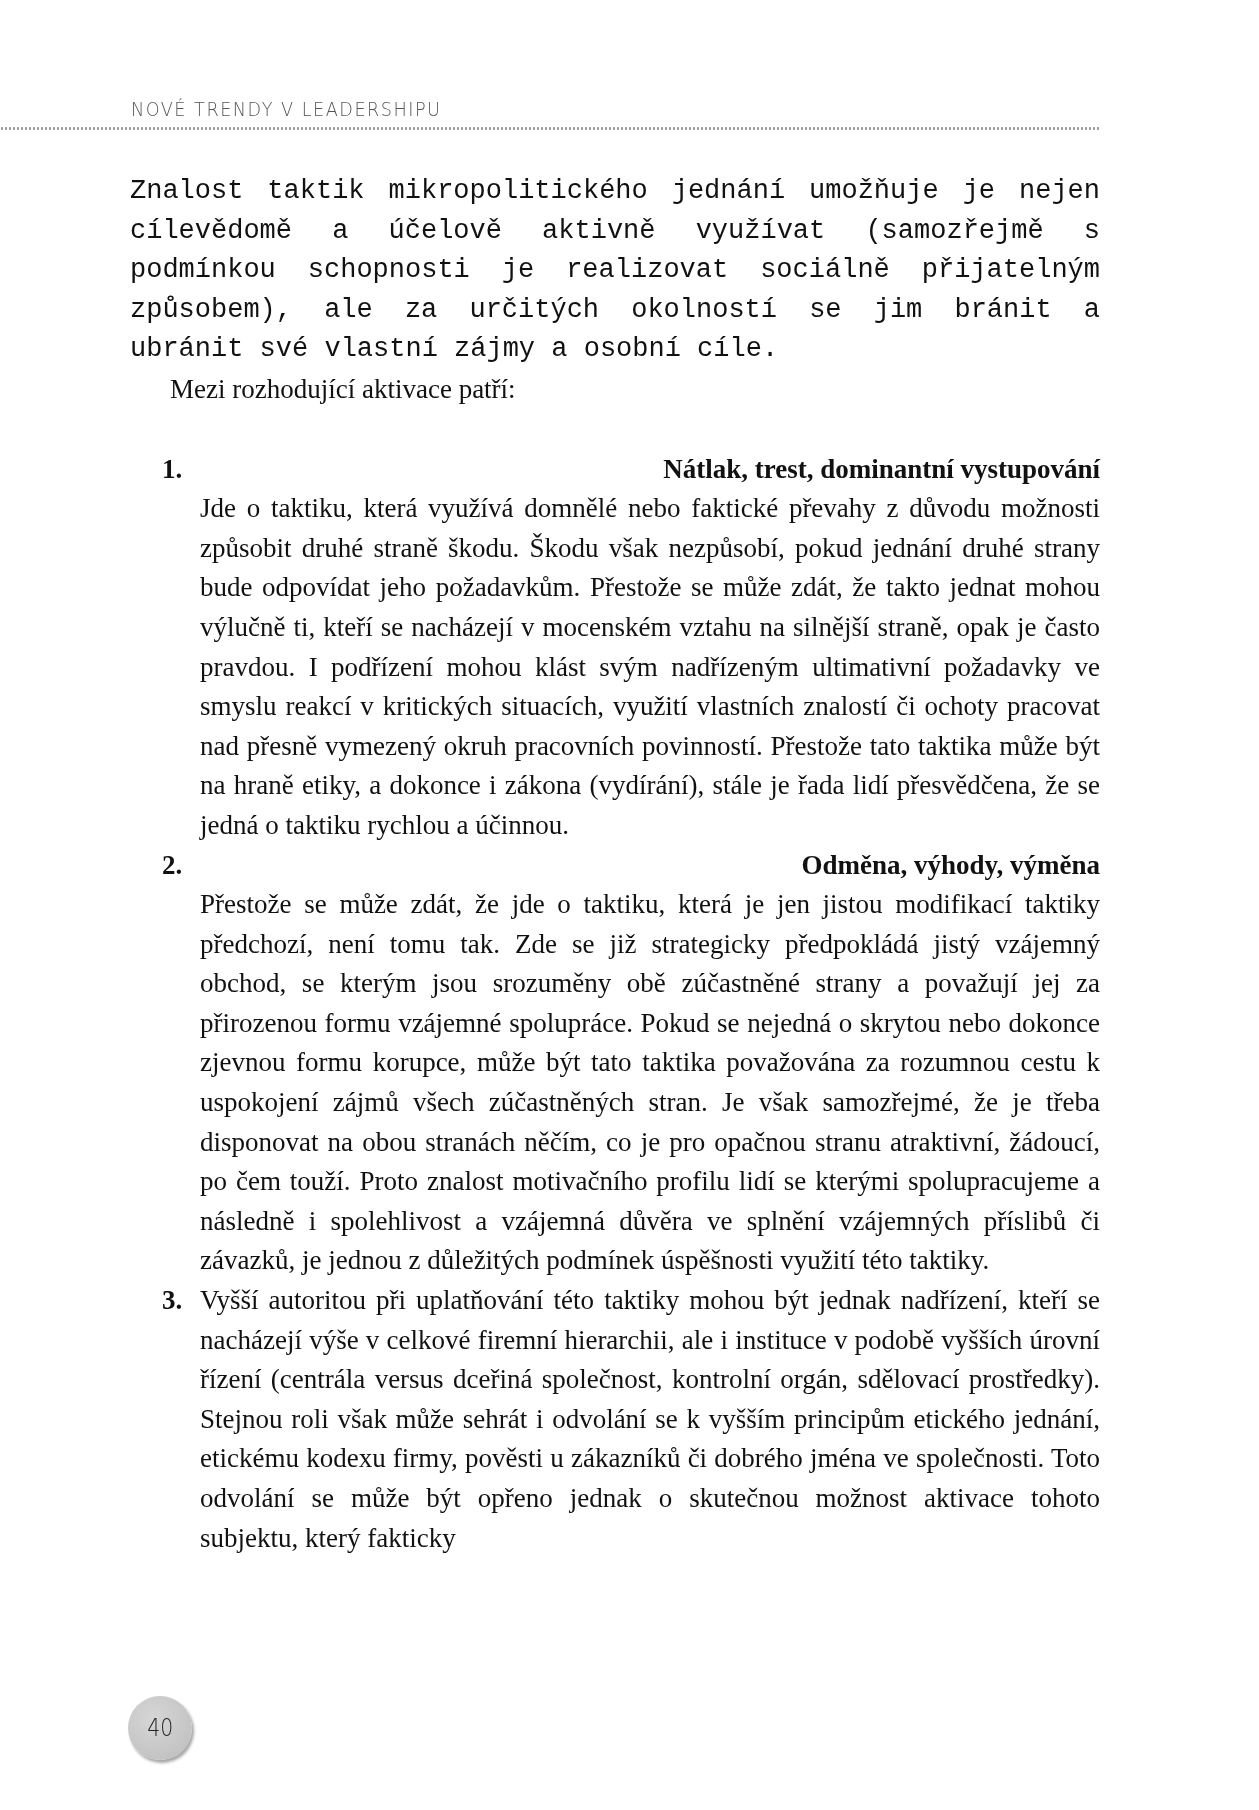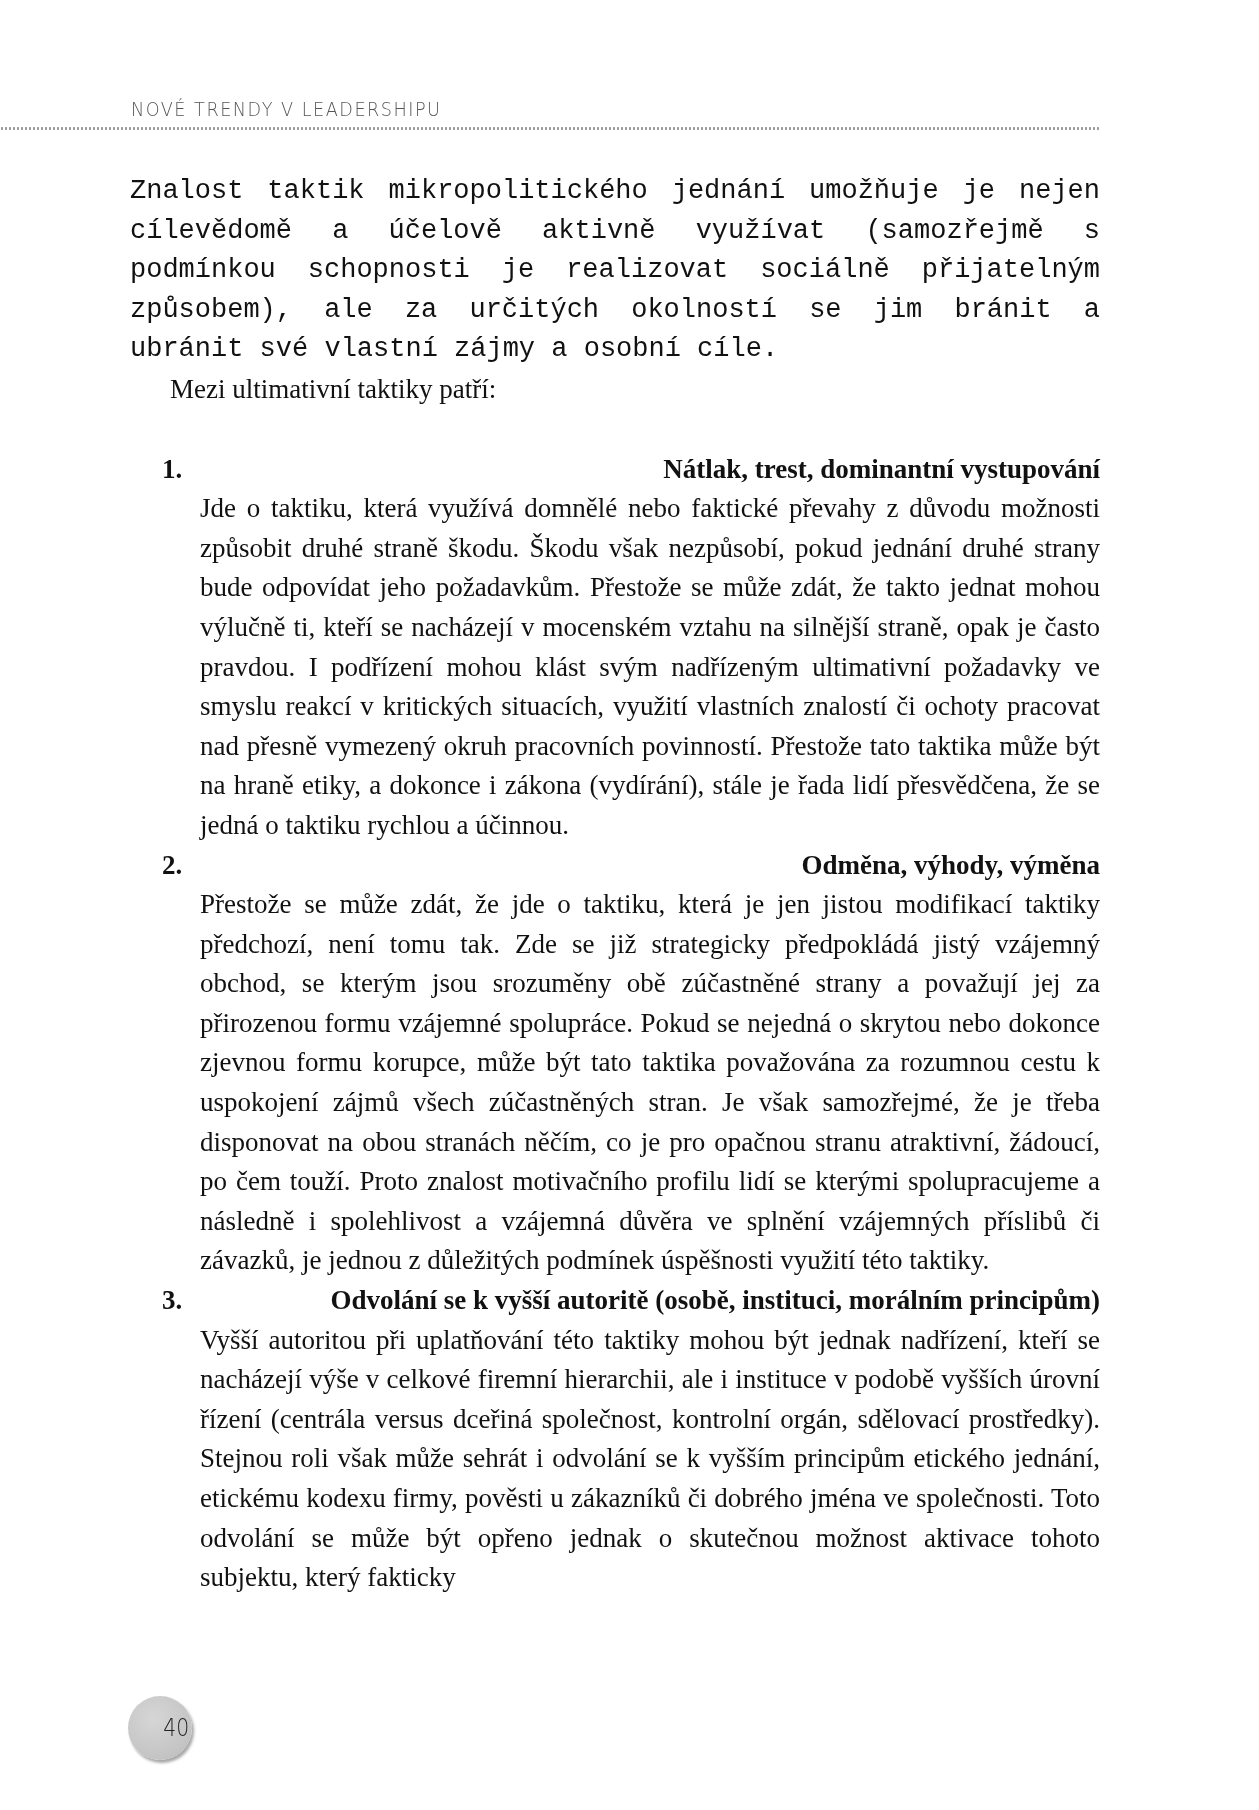--- a/index.html
+++ b/index.html
@@ -26,51 +26,50 @@
   ol.tactics { list-style: none; margin: 0; padding: 0; }
   ol.tactics li { position: relative; padding-left: 70px; }
   .num { position: absolute; left: 32px; top: 0; font-weight: bold; }
   .title { font-weight: bold; display: block; text-align: right; }
   .body { display: block; text-align: justify; }
   .page-num {
     position: absolute; left: 128px; top: 1696px; width: 64px; height: 64px;
     border-radius: 50%;
     background: radial-gradient(circle at 40% 35%, #d6d6d6 0%, #c4c4c4 70%, #b4b4b4 100%);
     box-shadow: 2px 3px 3px rgba(0,0,0,0.35);
-    display: flex; align-items: center; justify-content: flex-end;
+    display: flex; align-items: center; justify-content: center;
   }
   .page-num span {
     font-family: "DejaVu Sans", sans-serif; font-weight: 200; font-size: 24px; color: #222;
     transform: scaleX(0.85);
   }
 </style>
 </head>
 <body>
 
 <div class="running-head">NOVÉ TRENDY V LEADERSHIPU</div>
 <div class="dots"></div>
 
 <div class="content">
   <p class="intro">Znalost taktik mikropolitického jednání umožňuje je nejen cílevědomě a účelově aktivně využívat (samozřejmě s podmínkou schopnosti je realizovat sociálně přijatelným způsobem), ale za určitých okolností se jim bránit a ubránit své vlastní zájmy a osobní cíle.</p>
-  <p class="lead">Mezi ultimativní taktiky patří:</p>
+  <p class="lead">Mezi rozhodující aktivace patří:</p>
 
   <ol class="tactics">
     <li>
       <span class="num">1.</span>
       <span class="title">Nátlak, trest, dominantní vystupování</span>
       <span class="body">Jde o taktiku, která využívá domnělé nebo faktické převahy z důvodu možnosti způsobit druhé straně škodu. Škodu však nezpůsobí, pokud jednání druhé strany bude odpovídat jeho požadavkům. Přestože se může zdát, že takto jednat mohou výlučně ti, kteří se nacházejí v mocenském vztahu na silnější straně, opak je často pravdou. I podřízení mohou klást svým nadřízeným ultimativní požadavky ve smyslu reakcí v kritických situacích, využití vlastních znalostí či ochoty pracovat nad přesně vymezený okruh pracovních povinností. Přestože tato taktika může být na hraně etiky, a dokonce i zákona (vydírání), stále je řada lidí přesvědčena, že se jedná o taktiku rychlou a účinnou.</span>
     </li>
     <li>
       <span class="num">2.</span>
       <span class="title">Odměna, výhody, výměna</span>
       <span class="body">Přestože se může zdát, že jde o taktiku, která je jen jistou modifikací taktiky předchozí, není tomu tak. Zde se již strategicky předpokládá jistý vzájemný obchod, se kterým jsou srozuměny obě zúčastněné strany a považují jej za přirozenou formu vzájemné spolupráce. Pokud se nejedná o skrytou nebo dokonce zjevnou formu korupce, může být tato taktika považována za rozumnou cestu k uspokojení zájmů všech zúčastněných stran. Je však samozřejmé, že je třeba disponovat na obou stranách něčím, co je pro opačnou stranu atraktivní, žádoucí, po čem touží. Proto znalost motivačního profilu lidí se kterými spolupracujeme a následně i spolehlivost a vzájemná důvěra ve splnění vzájemných příslibů či závazků, je jednou z důležitých podmínek úspěšnosti využití této taktiky.</span>
     </li>
     <li>
       <span class="num">3.</span>
-      <span class="title">Odvolání se k vyšší autoritě (osobě, instituci, morálním principům)</span>
       <span class="body">Vyšší autoritou při uplatňování této taktiky mohou být jednak nadřízení, kteří se nacházejí výše v celkové firemní hierarchii, ale i instituce v podobě vyšších úrovní řízení (centrála versus dceřiná společnost, kontrolní orgán, sdělovací prostředky). Stejnou roli však může sehrát i odvolání se k vyšším principům etického jednání, etickému kodexu firmy, pověsti u zákazníků či dobrého jména ve společnosti. Toto odvolání se může být opřeno jednak o skutečnou možnost aktivace tohoto subjektu, který fakticky</span>
     </li>
   </ol>
 </div>
 
 <div class="page-num">
   <span>40</span>
 </div>
 
 </body></html>

